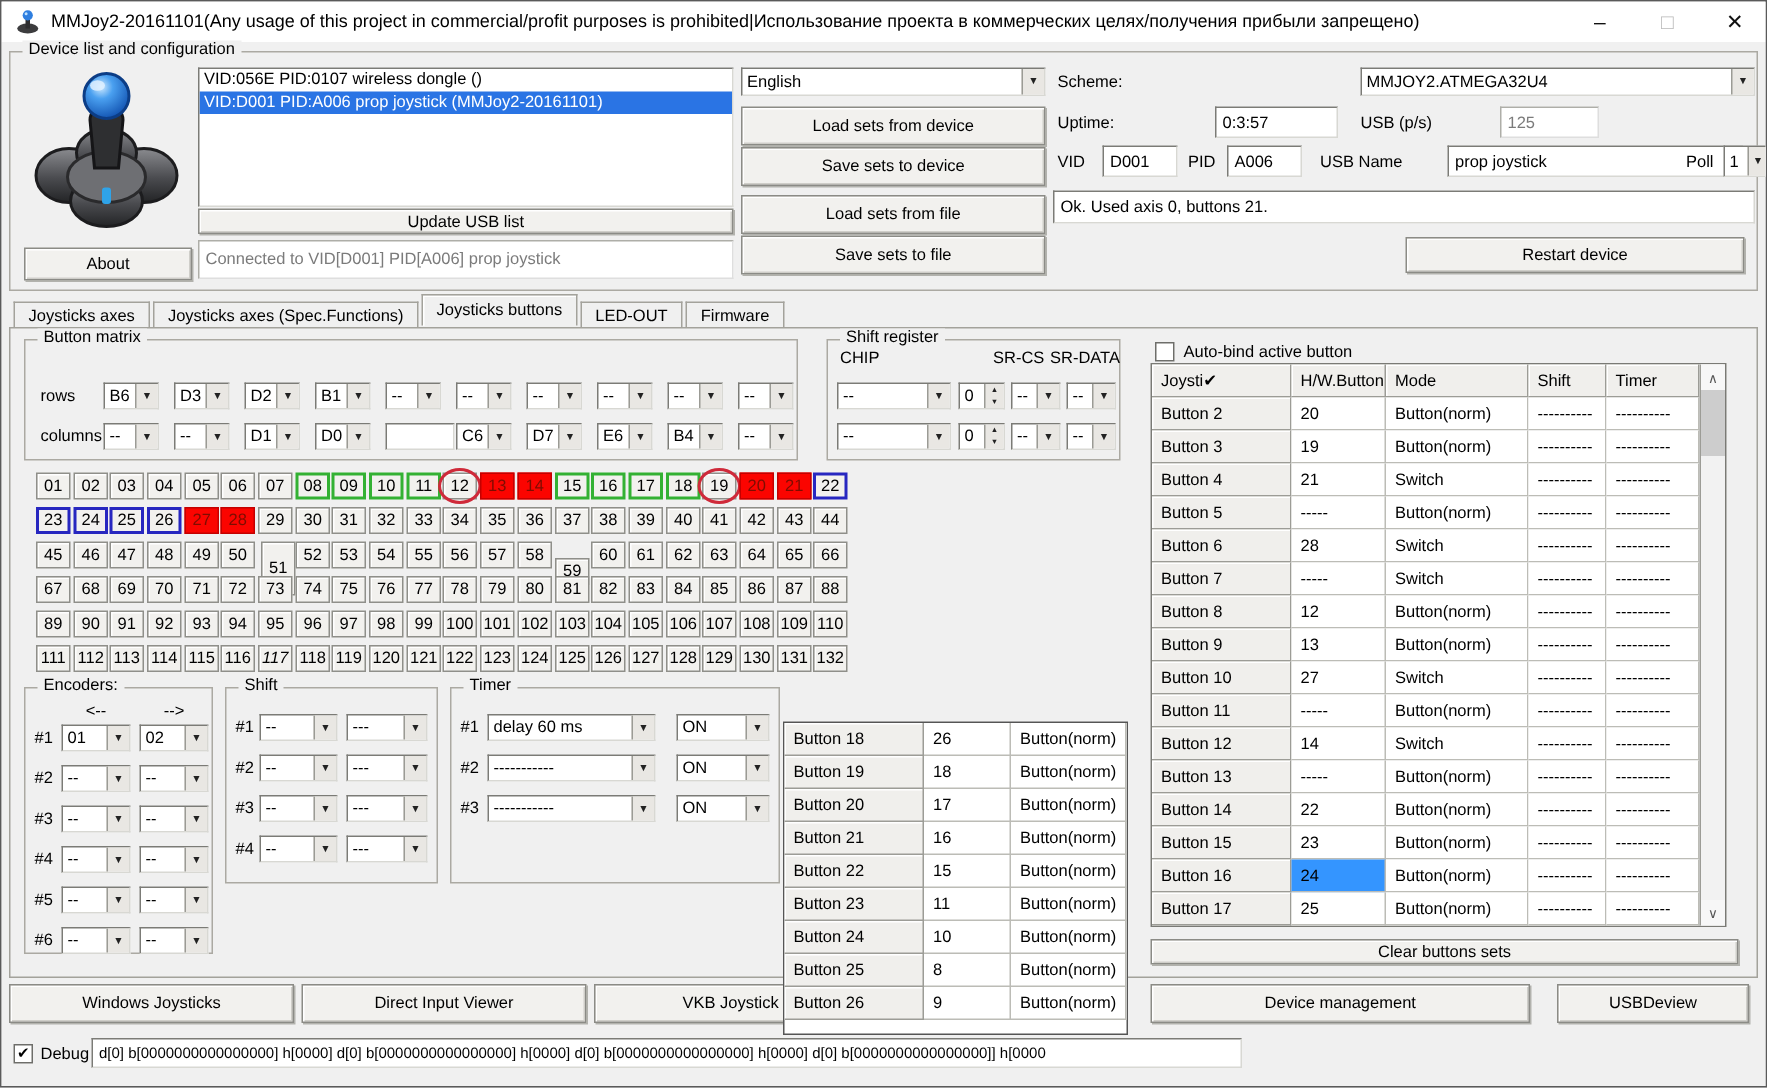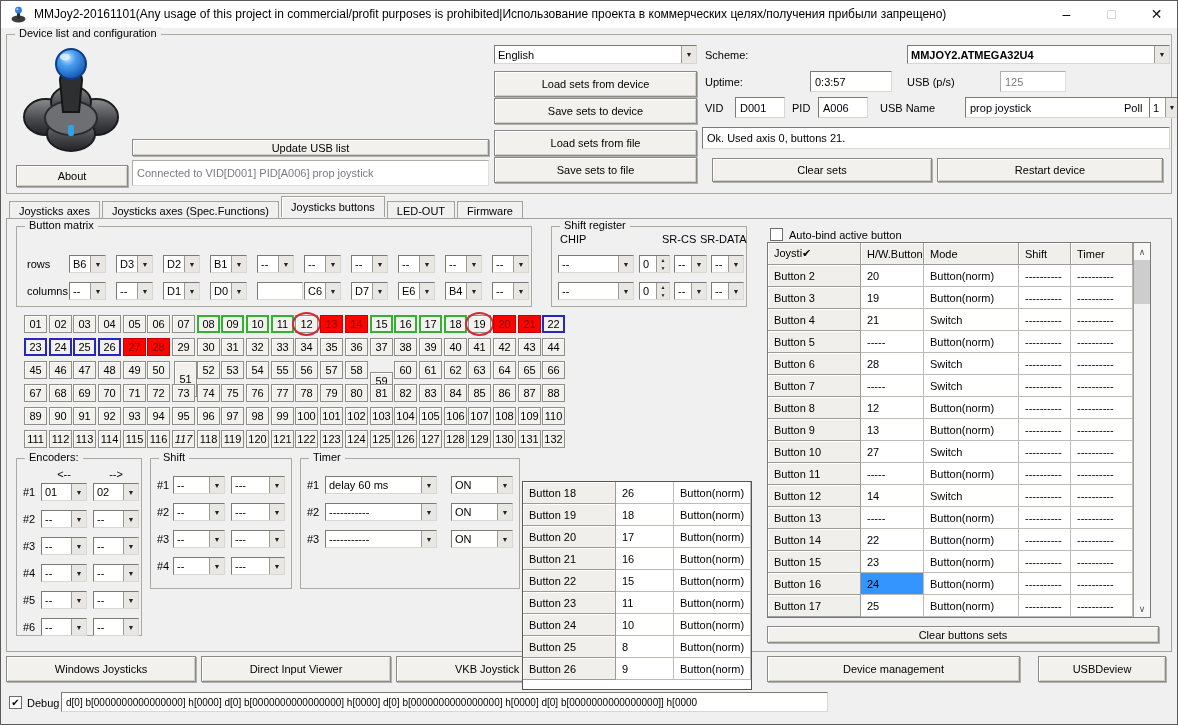--- a/index.html
+++ b/index.html
@@ -92,34 +92,38 @@
         </g>
         <ellipse cx="55" cy="76" rx="26" ry="17" fill="#6e6f73" stroke="#2a2a2c" stroke-width="2"></ellipse>
         <path d="M47 70 L44 38 Q44 30 55 30 Q66 30 66 38 L63 70 Z" fill="#2e2f31" stroke="#151517" stroke-width="2"></path>
         <circle cx="55" cy="22" r="15" fill="url(#ball)" stroke="#0c3d86" stroke-width="2"></circle>
         <ellipse cx="49" cy="15" rx="5" ry="3.5" fill="#dff0ff" opacity="0.85"></ellipse>
         <rect x="52" y="83" width="6" height="11" rx="2" fill="#2fa3e8"></rect>
       </svg>
 
       <div class="btn" style="left:9px;top:130px;width:112px;height:22px;">About</div>
 
+      <div class="listbox" id="device-list" style="left:125px;top:10px;width:357px;height:93px;">
+          <div class="list-item">VID:056E PID:0107 wireless dongle ()</div>
+          <div class="list-item sel">VID:D001 PID:A006 prop joystick (MMJoy2-20161101)</div>
+        </div>
       <div class="btn" style="left:125px;top:104px;width:357px;height:17px;">Update USB list</div>
       <div class="sunken gray" style="left:125px;top:125px;width:357px;height:26px;">Connected to VID[D001] PID[A006] prop joystick</div>
 
       <div class="combo" style="left:487px;top:10px;width:203px;height:19px;">
         <span class="cval">English</span>
         <span class="carr">▼</span>
       </div>
       <div class="btn" style="left:487px;top:36px;width:203px;height:26px;">Load sets from device</div>
       <div class="btn" style="left:487px;top:63px;width:203px;height:26px;">Save sets to device</div>
       <div class="btn" style="left:487px;top:95px;width:203px;height:26px;">Load sets from file</div>
       <div class="btn" style="left:487px;top:122px;width:203px;height:26px;">Save sets to file</div>
 
       <span class="lab" style="left:698px;top:11px;">Scheme:</span>
-      <div class="combo" style="left:900px;top:10px;width:263px;height:19px;font-weight:bold;">
+      <div class="combo" style="left:900px;top:10px;width:263px;height:19px;">
         <span class="cval">MMJOY2.ATMEGA32U4</span>
         <span class="carr">▼</span>
       </div>
 
       <span class="lab" style="left:698px;top:38px;">Uptime:</span>
       <div class="sunken" style="left:803px;top:36px;width:82px;height:21px;">0:3:57</div>
       <span class="lab" style="left:900px;top:38px;">USB (p/s)</span>
       <div class="sunken gray" style="left:993px;top:36px;width:66px;height:21px;">125</div>
 
       <span class="lab" style="left:698px;top:64px;">VID</span>
@@ -128,21 +132,20 @@
       <div class="sunken" style="left:811px;top:62px;width:50px;height:21px;">A006</div>
       <span class="lab" style="left:873px;top:64px;">USB Name</span>
       <div class="sunken" style="left:958px;top:62px;width:197px;height:21px;">prop joystick</div>
       <span class="lab" style="left:1117px;top:64px;">Poll</span>
       <div class="combo" style="left:1142px;top:62px;width:30px;height:21px;">
         <span class="cval">1</span>
         <span class="carr" style="width:13px;">▼</span>
       </div>
 
       <div class="sunken" style="left:695px;top:92px;width:468px;height:22px;">Ok. Used axis  0, buttons 21.</div>
-      <div class="btn" style="left:705px;top:123px;width:220px;height:24px;">Clear sets</div>
       <div class="btn" style="left:930px;top:123px;width:226px;height:24px;">Restart device</div>
     </div>
 
     <div class="tabstrip" style="left:8px;top:172px;height:19px;">
       <div class="tab">Joysticks axes</div>
       <div class="tab">Joysticks axes (Spec.Functions)</div>
       <div class="tab active">Joysticks buttons</div>
       <div class="tab">LED-OUT</div>
       <div class="tab">Firmware</div>
     </div>

